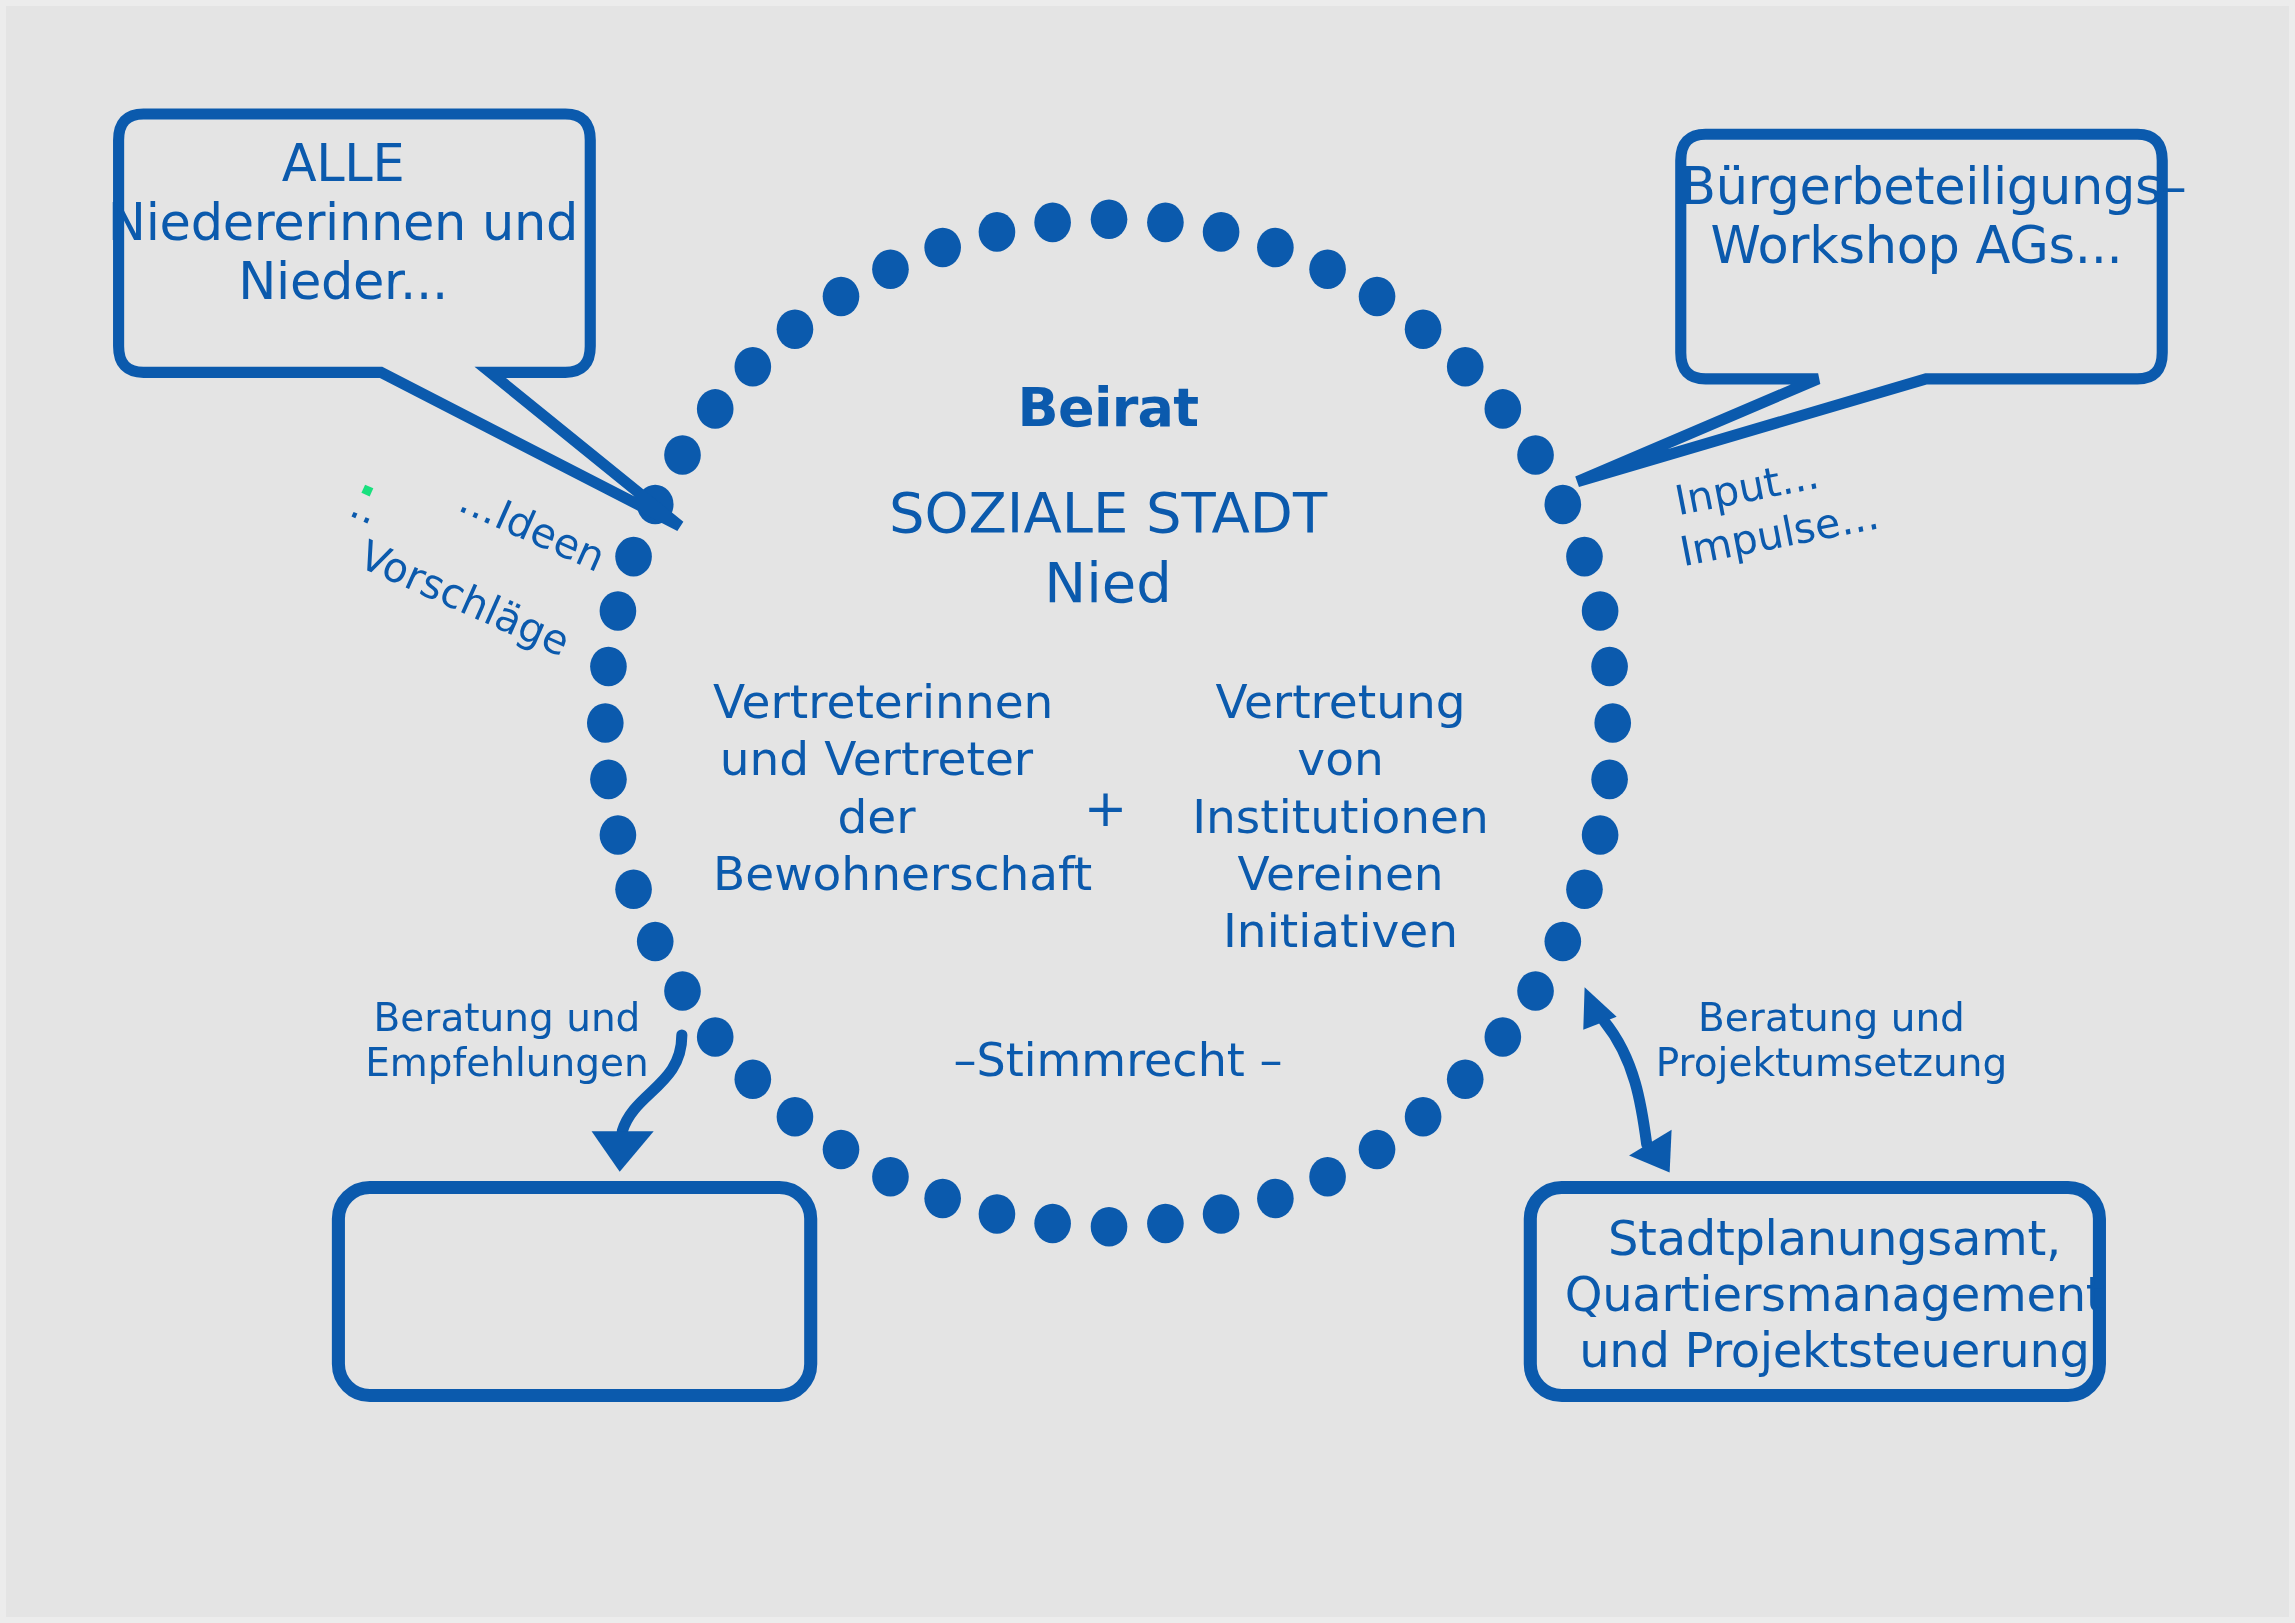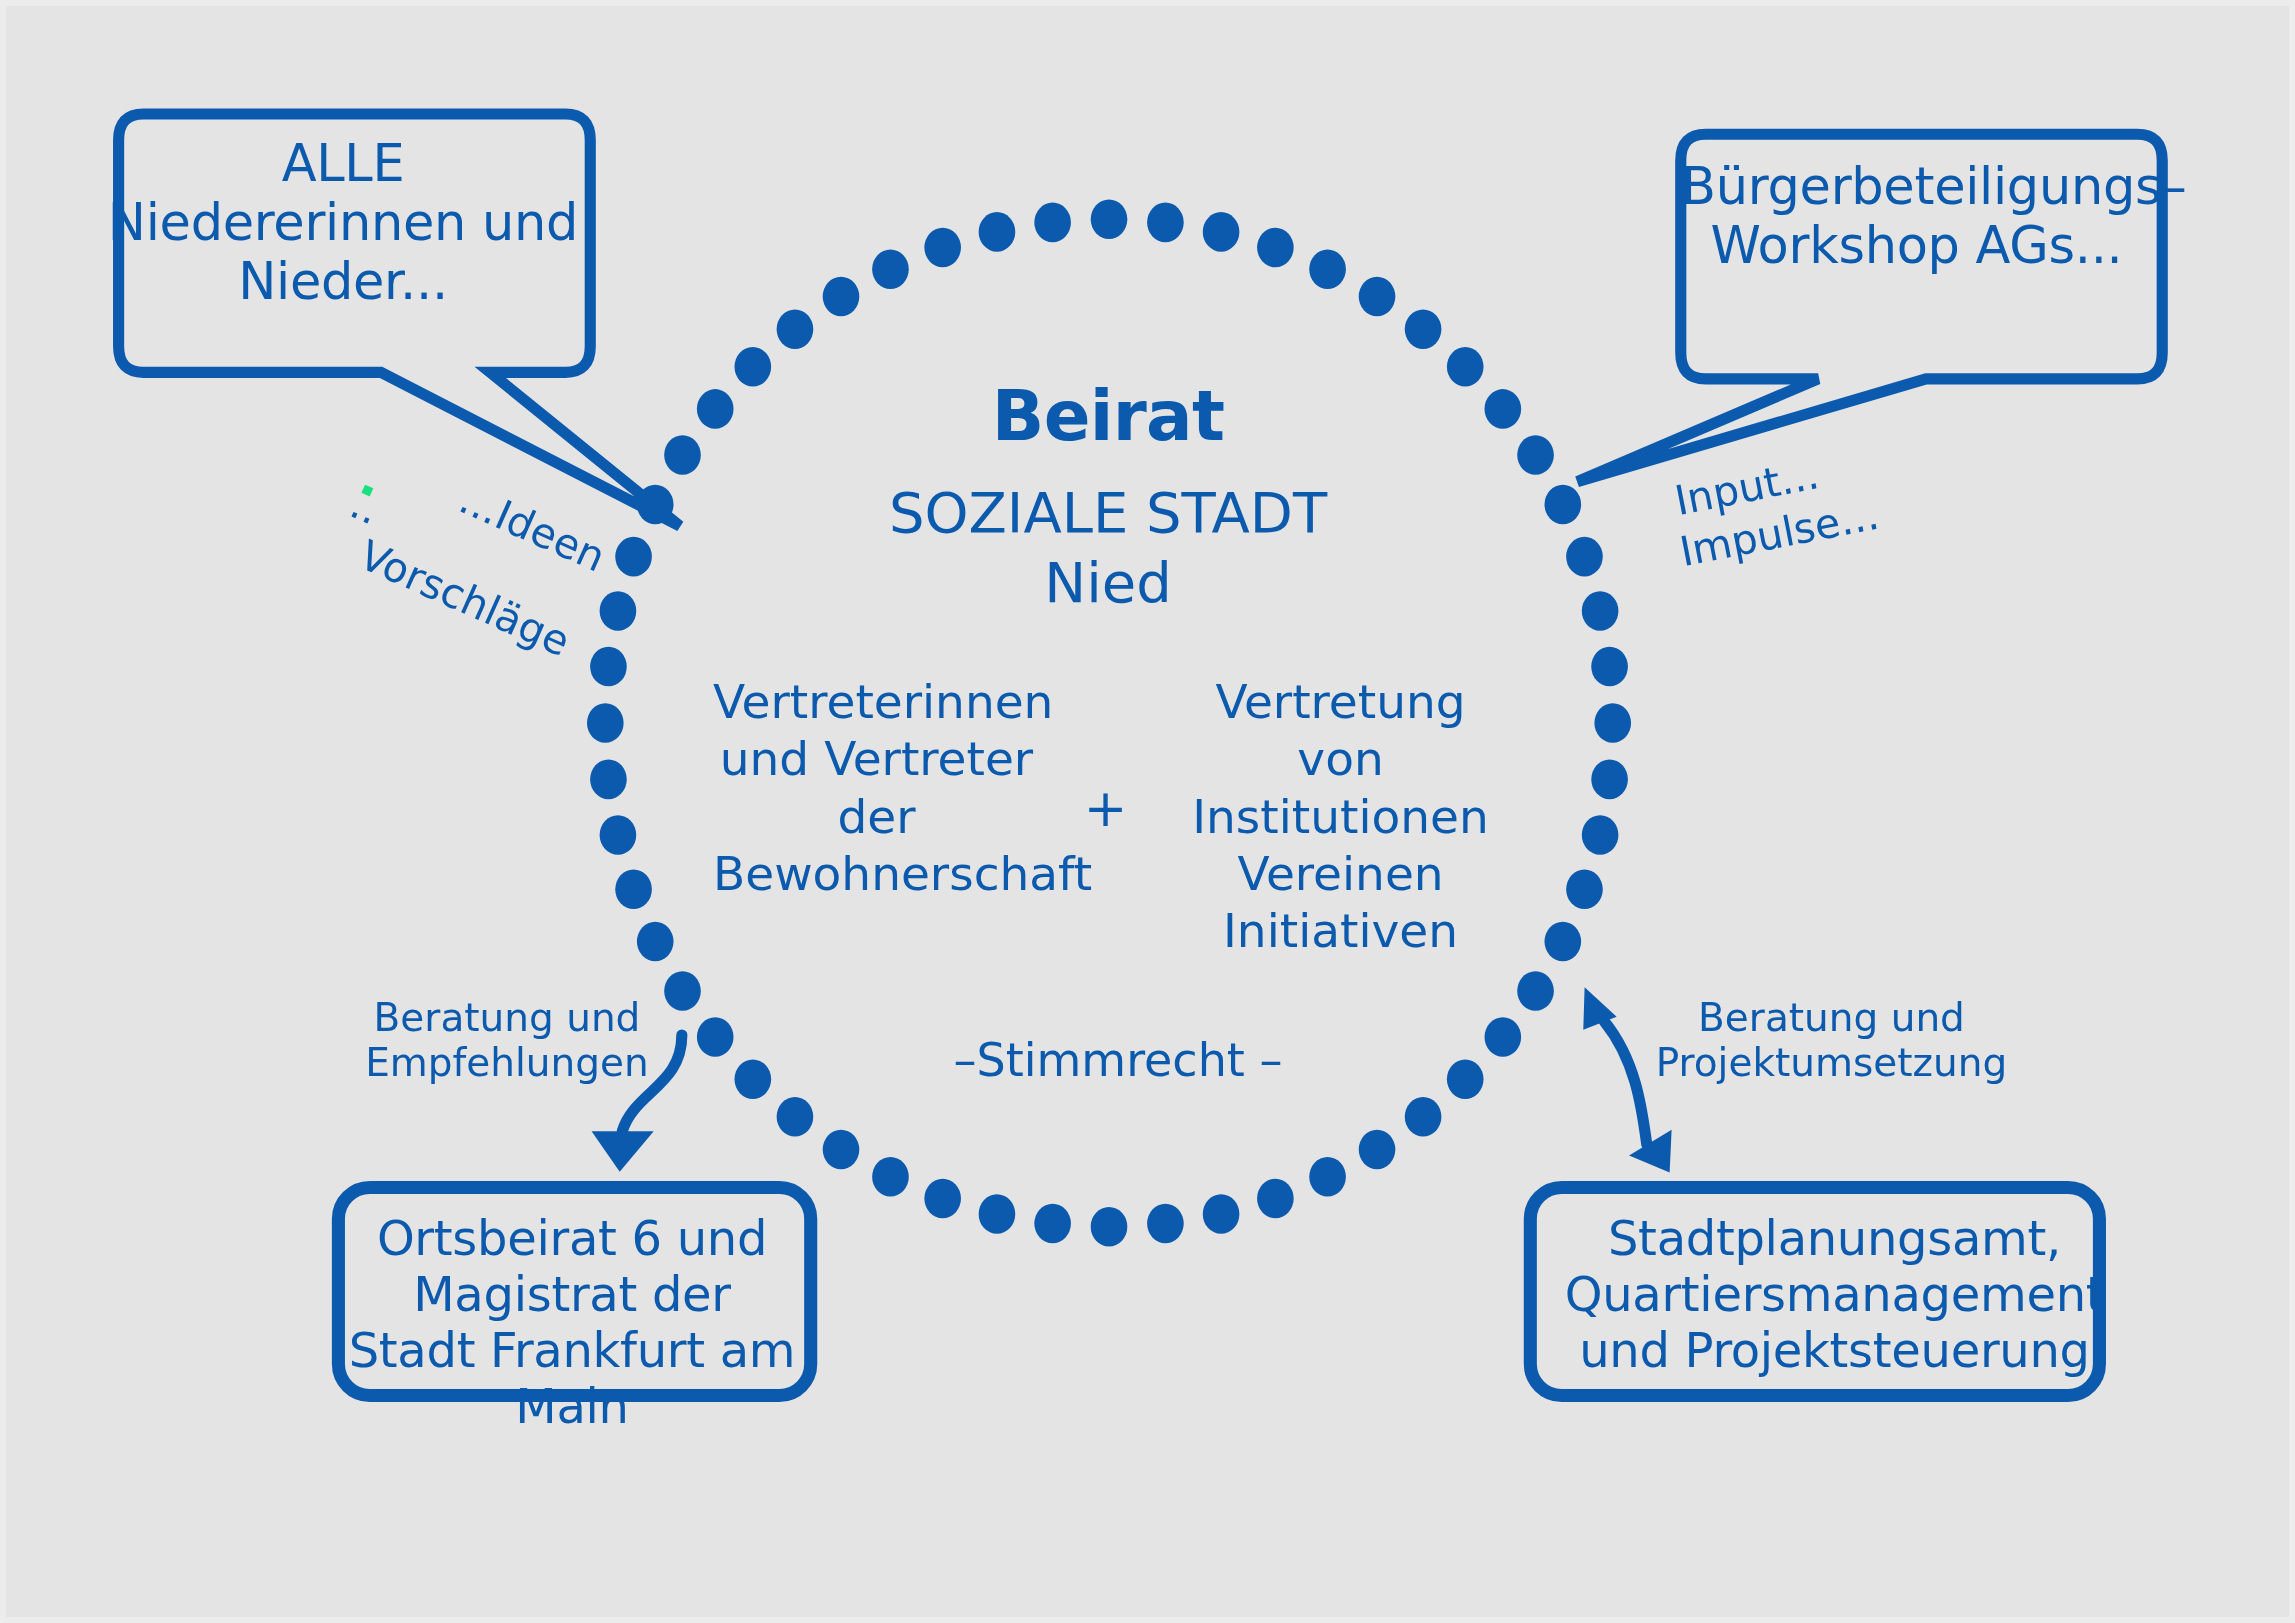--- a/index.html
+++ b/index.html
@@ -43,21 +43,21 @@
   }
   #box-bl-text { left: 340px; top: 1204px; width: 452px; }
   #box-br-text { left: 1557px; top: 1204px; width: 543px; }
 
   
   #center-title {
     position: absolute;
     left: 775px; top: 370px;
     width: 654px;
     text-align: center;
-    font-size: 69px;
+    font-size: 54px;
     font-weight: bold;
     letter-spacing: -0.7px;
   }
   #center-sub1 {
     position: absolute;
     left: 775px; top: 474px;
     width: 654px;
     text-align: center;
     font-size: 56px;
     letter-spacing: 0px;
@@ -238,23 +238,20 @@
   <div id="plus-sign">+</div>
 
   <div id="stimmrecht">–Stimmrecht  –</div>
 
   <div id="col-right">Vertretung
 von
 Institutionen
 Vereinen
 Initiativen</div>
 
-  <div class="box-text" id="box-bl-text">Ortsbeirat 6 und
-Magistrat der Stadt
-Frankfurt am Main</div>
 
   <div class="box-text" id="box-br-text">Stadtplanungsamt,
 Quartiersmanagement
 und Projektsteuerung</div>
 
   <div class="rot" id="ann-dots">..</div>
   <div id="ann-greendot"></div>
 
   <div class="rot" id="ann-ideen">...Ideen</div>
 

